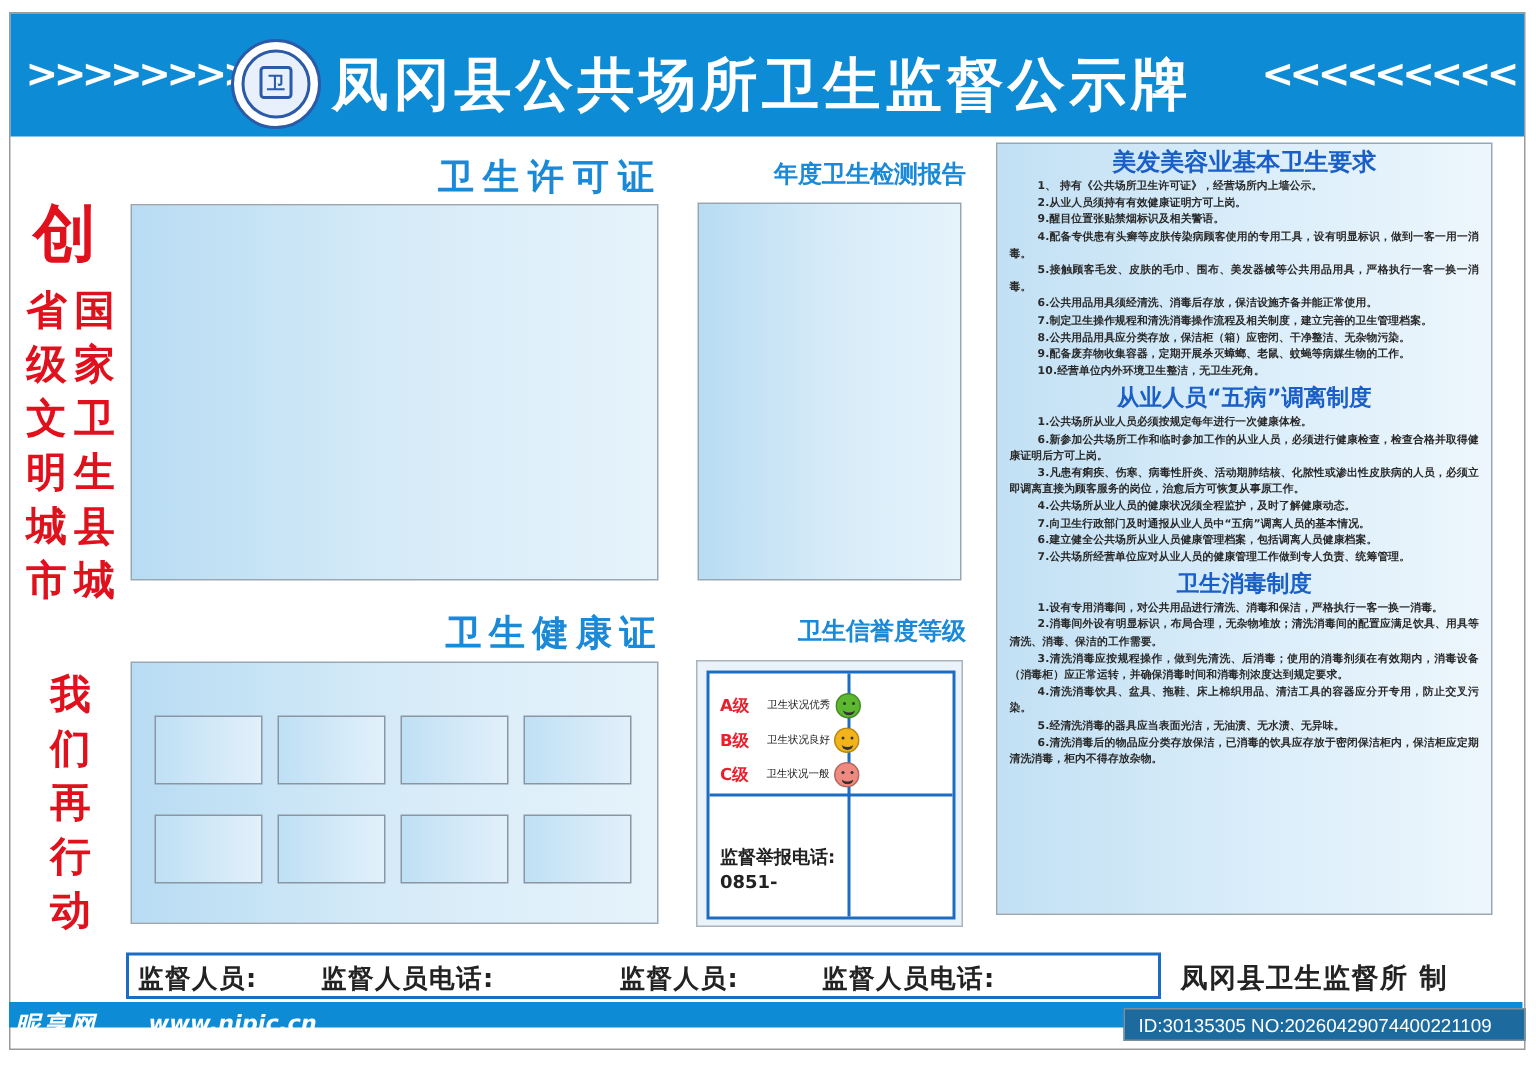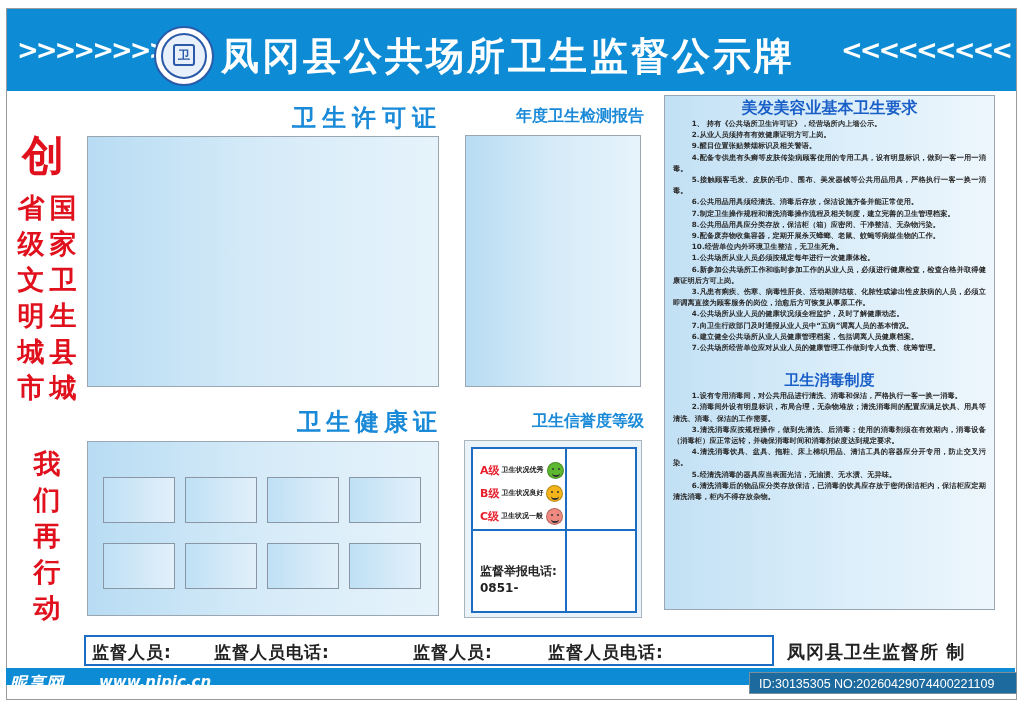--- a/index.html
+++ b/index.html
@@ -25,21 +25,21 @@
 .sec-title{position:absolute;color:#1a8ad8;font-weight:bold;text-align:right;white-space:nowrap}
 .panel{position:absolute;border:1px solid #9aa7b3;background:linear-gradient(90deg,#b8dcf3 0%,#d6ebf8 50%,#e6f3fb 100%)}
 .card{position:absolute;width:72px;height:46px;border:1px solid #8a96a3;background:linear-gradient(90deg,#bfe0f5 0%,#e2f0fa 100%)}
 
 .grade-box{position:absolute;left:464px;top:440px;width:178px;height:178px;border:1px solid #aab4be;background:#eaf3fa}
 .grade-inner{position:absolute;left:6px;top:6px;width:166px;height:166px;border:2px solid #1a6dc2;background:#fff}
 .gv{position:absolute;left:92px;top:0;width:2px;height:162px;background:#1a6dc2}
 .gh{position:absolute;left:0;top:80px;width:162px;height:2px;background:#1a6dc2}
 .grow{position:absolute;left:7px;height:20px;display:flex;align-items:center;white-space:nowrap}
 .grow .lv{color:#e8202c;font-weight:bold;font-size:11px}
-.grow .ds{color:#222;font-size:7px;margin-left:2px;font-weight:bold}
+.grow .ds{color:#222;font-size:7px;margin-left:12px;font-weight:normal}
 .face{width:17px;height:17px;border-radius:50%;margin-left:3px;position:relative;border:1px solid rgba(0,0,0,.25)}
 .face::before{content:"";position:absolute;left:4px;top:5px;width:2px;height:2px;background:#333;border-radius:50%;box-shadow:6px 0 0 #333}
 .face::after{content:"";position:absolute;left:4px;top:9px;width:8px;height:3px;border-bottom:2px solid #333;border-radius:0 0 6px 6px}
 .tel-label{position:absolute;left:7px;top:114px;font-size:12px;font-weight:bold;color:#222;line-height:17px;white-space:nowrap}
 
 .rules{position:absolute;left:664px;top:95px;width:331px;height:515px;border:1px solid #9aa7b3;background:linear-gradient(90deg,#c2e0f4 0%,#dbeefa 55%,#edf6fc 100%);padding:2px 8px 0 8px;overflow:hidden}
 .rules h3{color:#1a5fc8;font-weight:bold;text-align:center;font-size:15px;line-height:20px;margin:0}
 .rules h3.big{font-size:16px}
 .rules p{font-size:7.2px;line-height:11.2px;color:#2a2a2a;font-weight:bold;text-indent:2.6em;text-align:justify;letter-spacing:0.1px}
 
@@ -142,28 +142,29 @@
   <p>1、 持有《公共场所卫生许可证》，经营场所内上墙公示。</p>
   <p>2.从业人员须持有有效健康证明方可上岗。</p>
   <p>9.醒目位置张贴禁烟标识及相关警语。</p>
   <p>4.配备专供患有头癣等皮肤传染病顾客使用的专用工具，设有明显标识，做到一客一用一消毒。</p>
   <p>5.接触顾客毛发、皮肤的毛巾、围布、美发器械等公共用品用具，严格执行一客一换一消毒。</p>
   <p>6.公共用品用具须经清洗、消毒后存放，保洁设施齐备并能正常使用。</p>
   <p>7.制定卫生操作规程和清洗消毒操作流程及相关制度，建立完善的卫生管理档案。</p>
   <p>8.公共用品用具应分类存放，保洁柜（箱）应密闭、干净整洁、无杂物污染。</p>
   <p>9.配备废弃物收集容器，定期开展杀灭蟑螂、老鼠、蚊蝇等病媒生物的工作。</p>
   <p>10.经营单位内外环境卫生整洁，无卫生死角。</p>
+  <h3 style="margin-top:3px">从业人员“五病”调离制度</h3>
   <p>1.公共场所从业人员必须按规定每年进行一次健康体检。</p>
   <p>6.新参加公共场所工作和临时参加工作的从业人员，必须进行健康检查，检查合格并取得健康证明后方可上岗。</p>
   <p>3.凡患有痢疾、伤寒、病毒性肝炎、活动期肺结核、化脓性或渗出性皮肤病的人员，必须立即调离直接为顾客服务的岗位，治愈后方可恢复从事原工作。</p>
   <p>4.公共场所从业人员的健康状况须全程监护，及时了解健康动态。</p>
   <p>7.向卫生行政部门及时通报从业人员中“五病”调离人员的基本情况。</p>
   <p>6.建立健全公共场所从业人员健康管理档案，包括调离人员健康档案。</p>
   <p>7.公共场所经营单位应对从业人员的健康管理工作做到专人负责、统筹管理。</p>
-  <h3 style="margin-top:17px">卫生消毒制度</h3>
+  <h3 style="margin-top:3px">卫生消毒制度</h3>
   <p>1.设有专用消毒间，对公共用品进行清洗、消毒和保洁，严格执行一客一换一消毒。</p>
   <p>2.消毒间外设有明显标识，布局合理，无杂物堆放；清洗消毒间的配置应满足饮具、用具等清洗、消毒、保洁的工作需要。</p>
   <p>3.清洗消毒应按规程操作，做到先清洗、后消毒；使用的消毒剂须在有效期内，消毒设备（消毒柜）应正常运转，并确保消毒时间和消毒剂浓度达到规定要求。</p>
   <p>4.清洗消毒饮具、盆具、拖鞋、床上棉织用品、清洁工具的容器应分开专用，防止交叉污染。</p>
   <p>5.经清洗消毒的器具应当表面光洁，无油渍、无水渍、无异味。</p>
   <p>6.清洗消毒后的物品应分类存放保洁，已消毒的饮具应存放于密闭保洁柜内，保洁柜应定期清洗消毒，柜内不得存放杂物。</p>
 </div>
 
 <div class="staff">
   <span style="left:6px">监督人员:</span>

